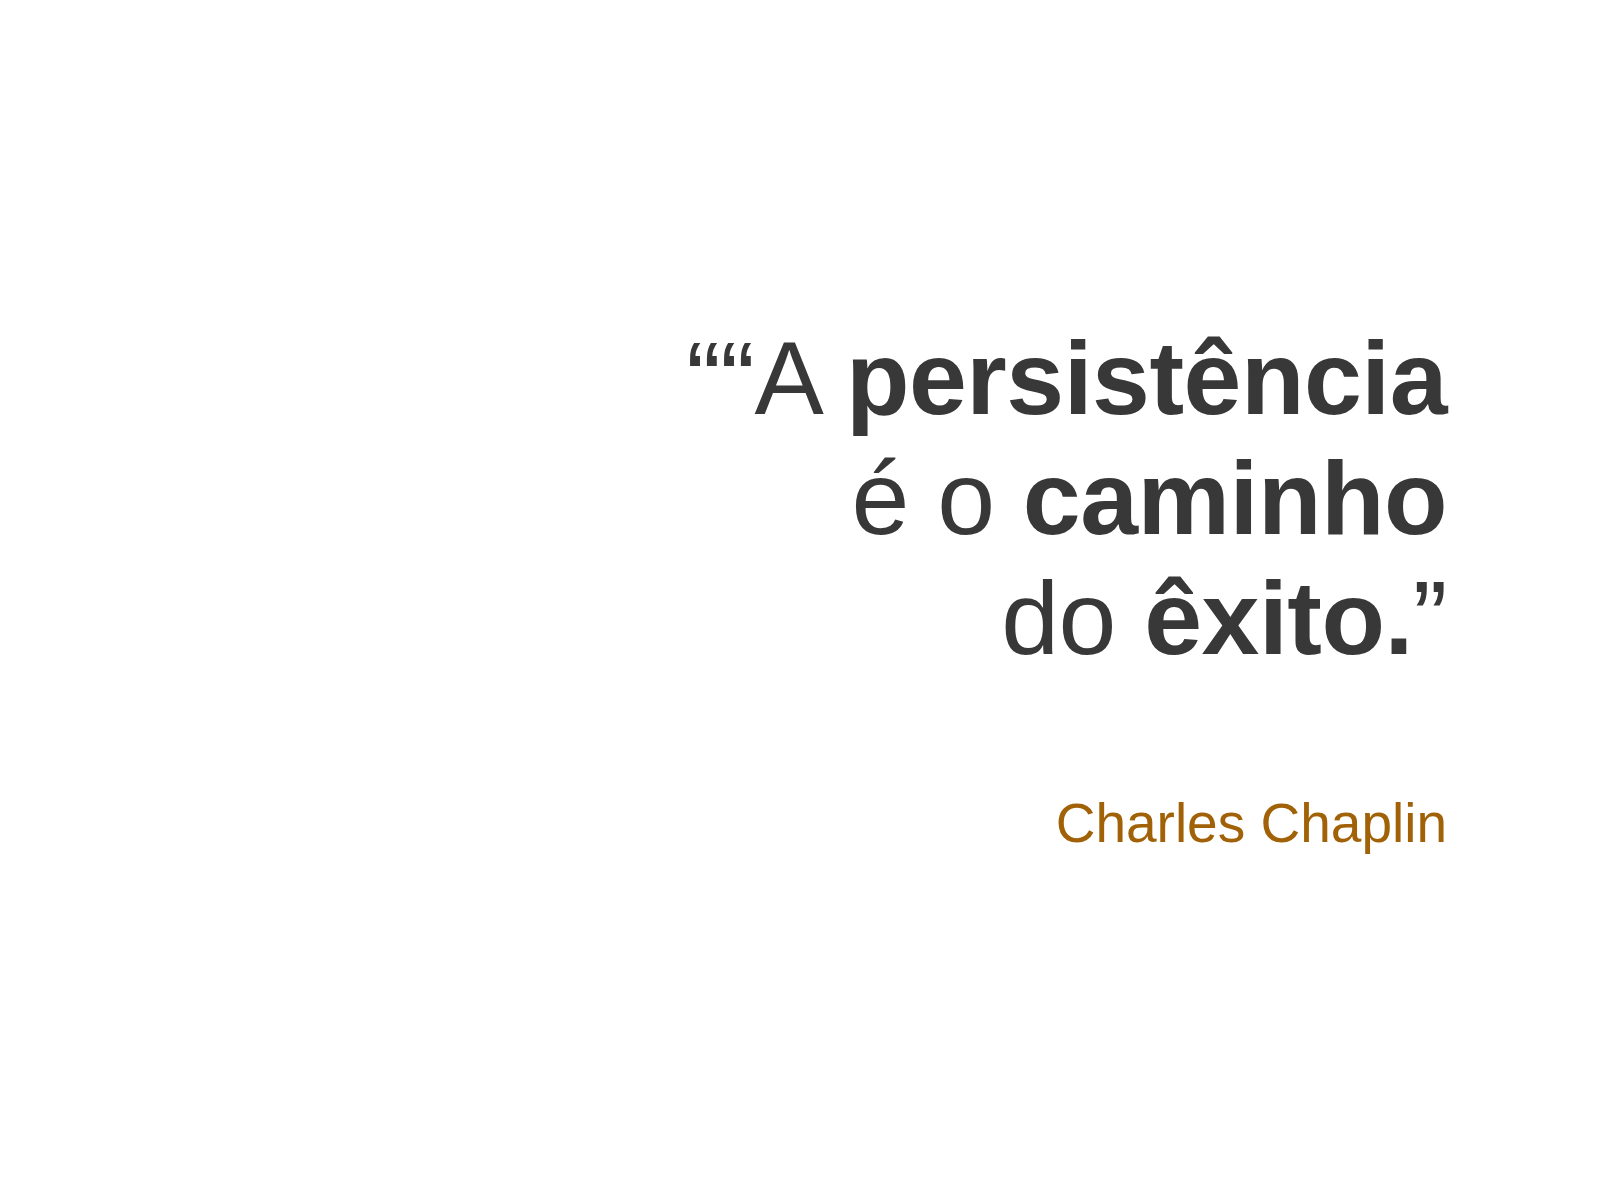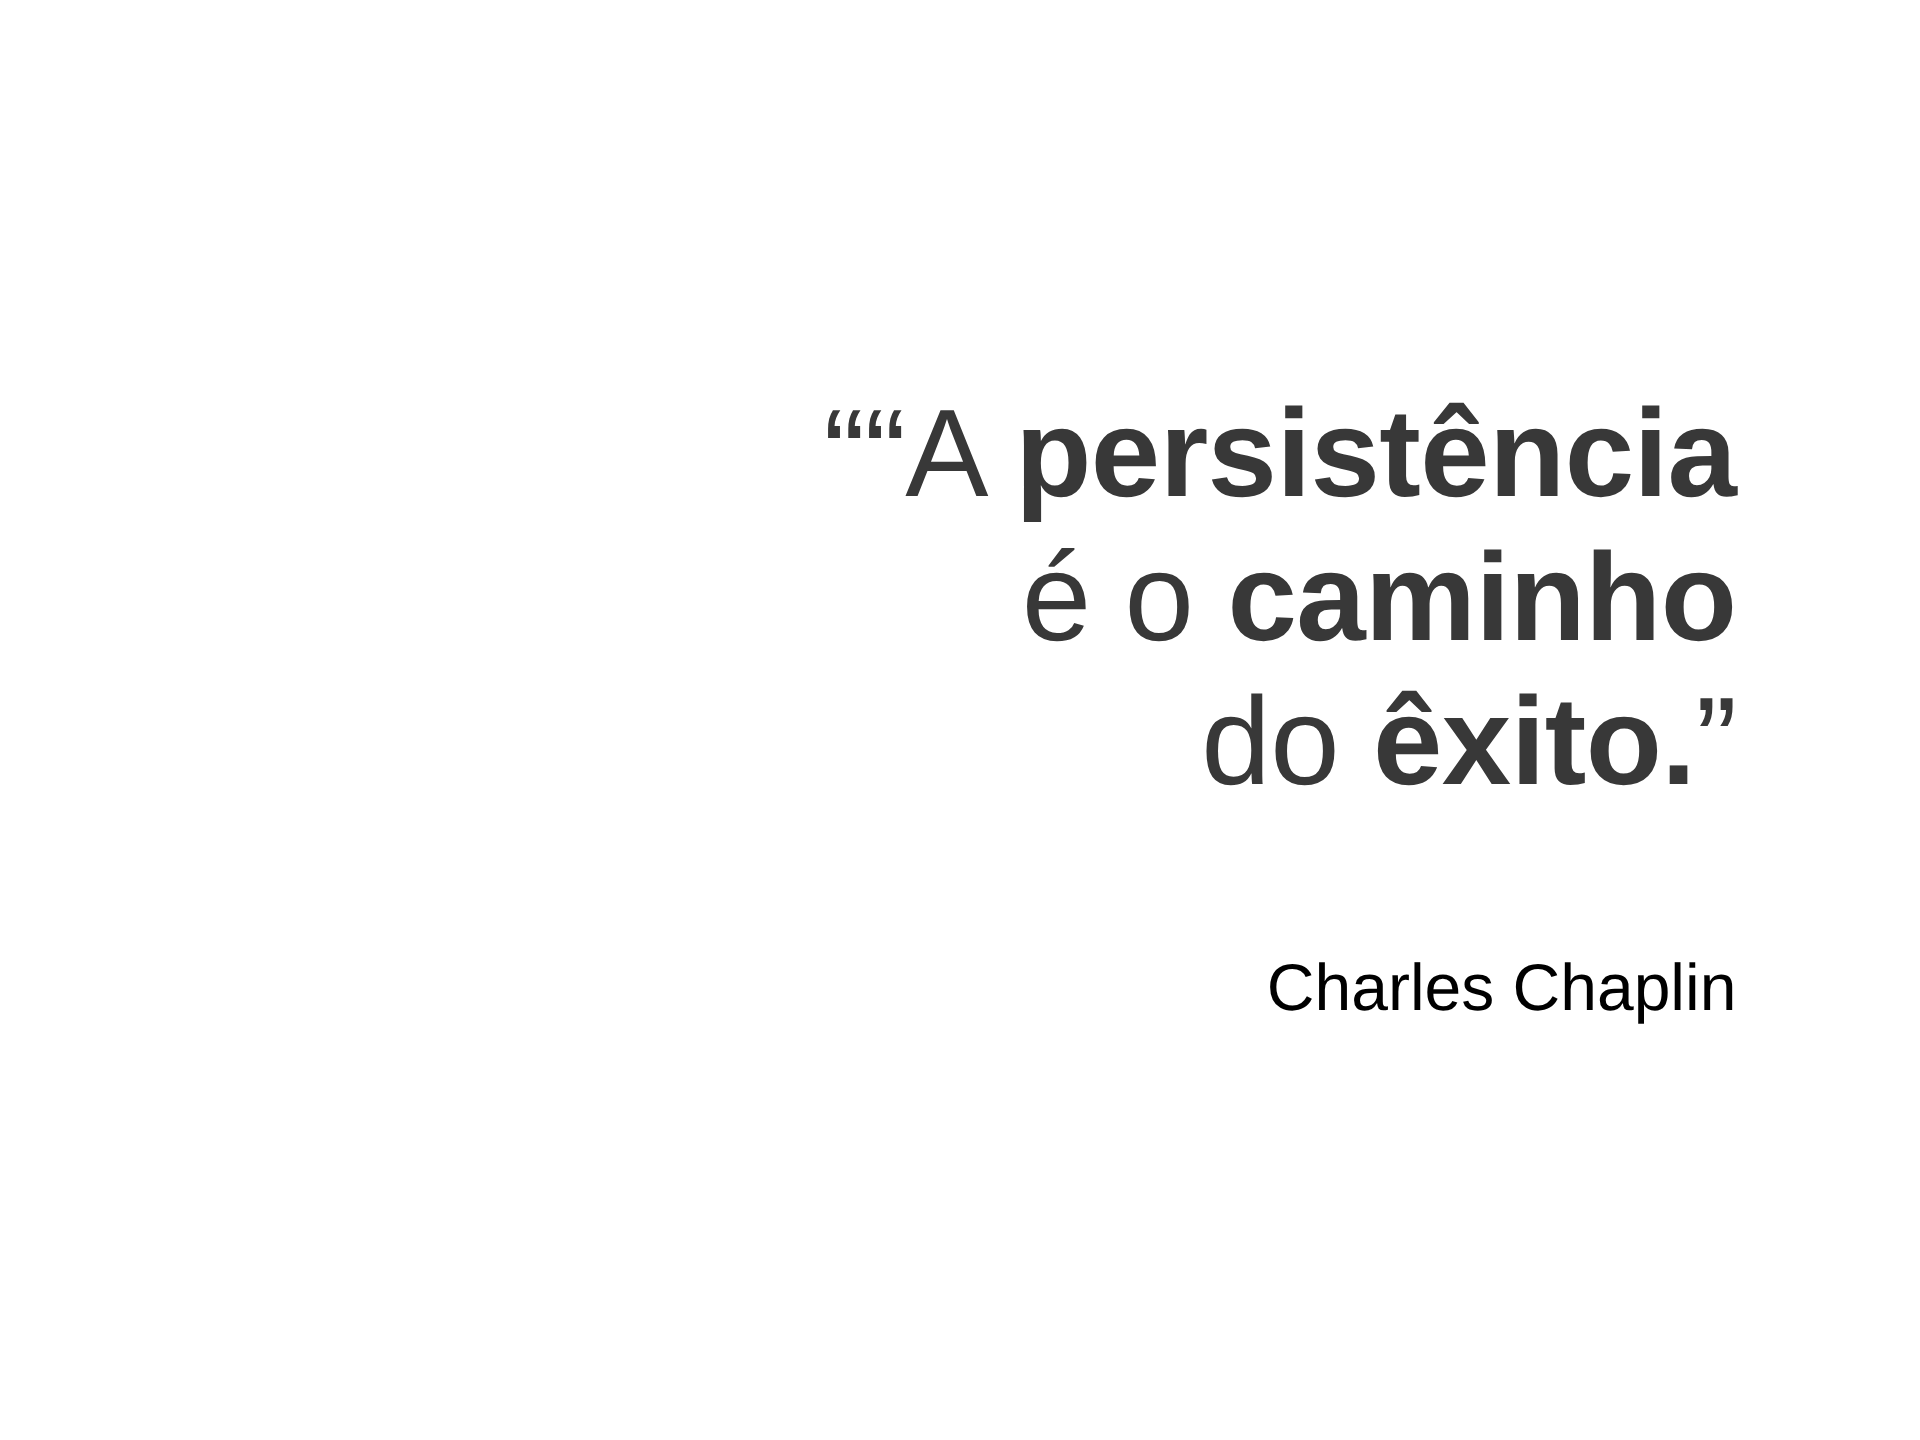--- a/index.html
+++ b/index.html
@@ -55,21 +55,21 @@
     position: absolute;
     right: 172px;
     top: 792px;
     width: 900px;
     margin: 0;
     text-align: right;
     font-family: "Liberation Sans", sans-serif;
     font-size: 55px;
     line-height: 62px;
     font-weight: 400;
-    color: #000000;
+    color: #a16207;
     letter-spacing: 0px;
   }
 </style>
 </head>
 <body>
 
 <div class="slide">
 
   <div class="quote-block">
     <p class="quote-text"><span class="mark">“</span><span>“A </span><span class="em">persistência</span><br><span>é o </span><span class="em">caminho</span><br><span>do </span><span class="em">êxito.</span><span class="mark">”</span></p>

